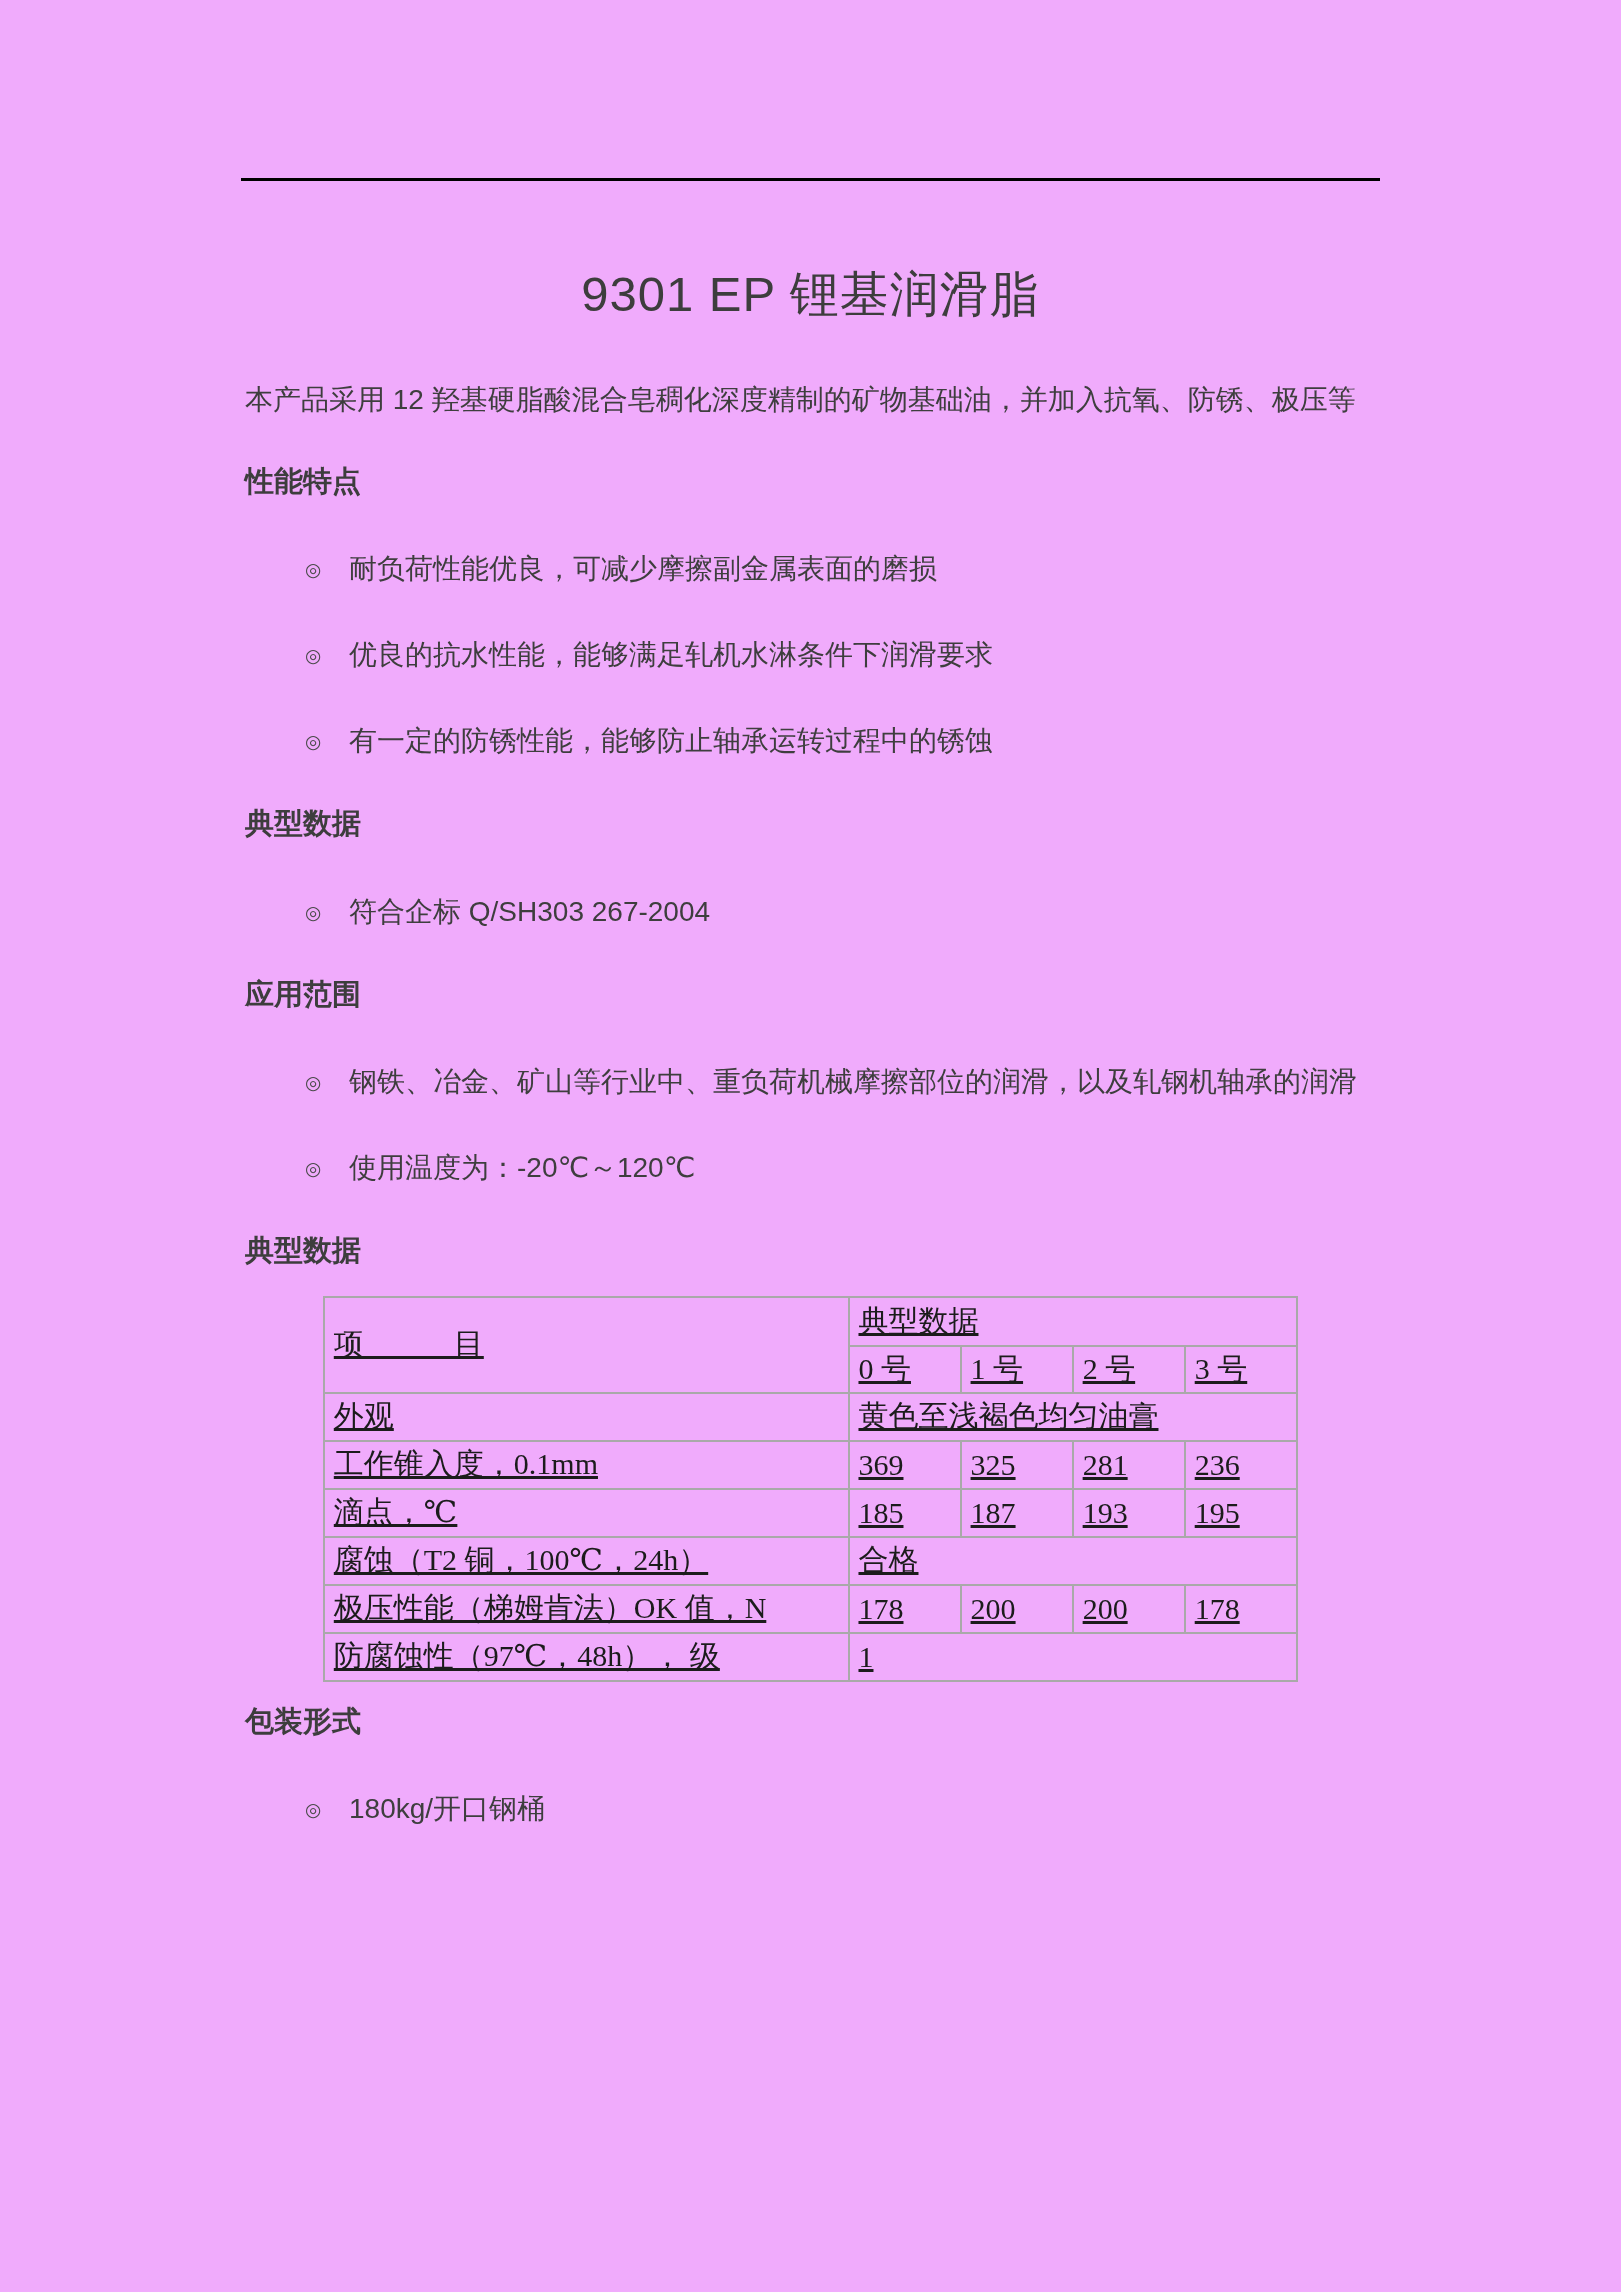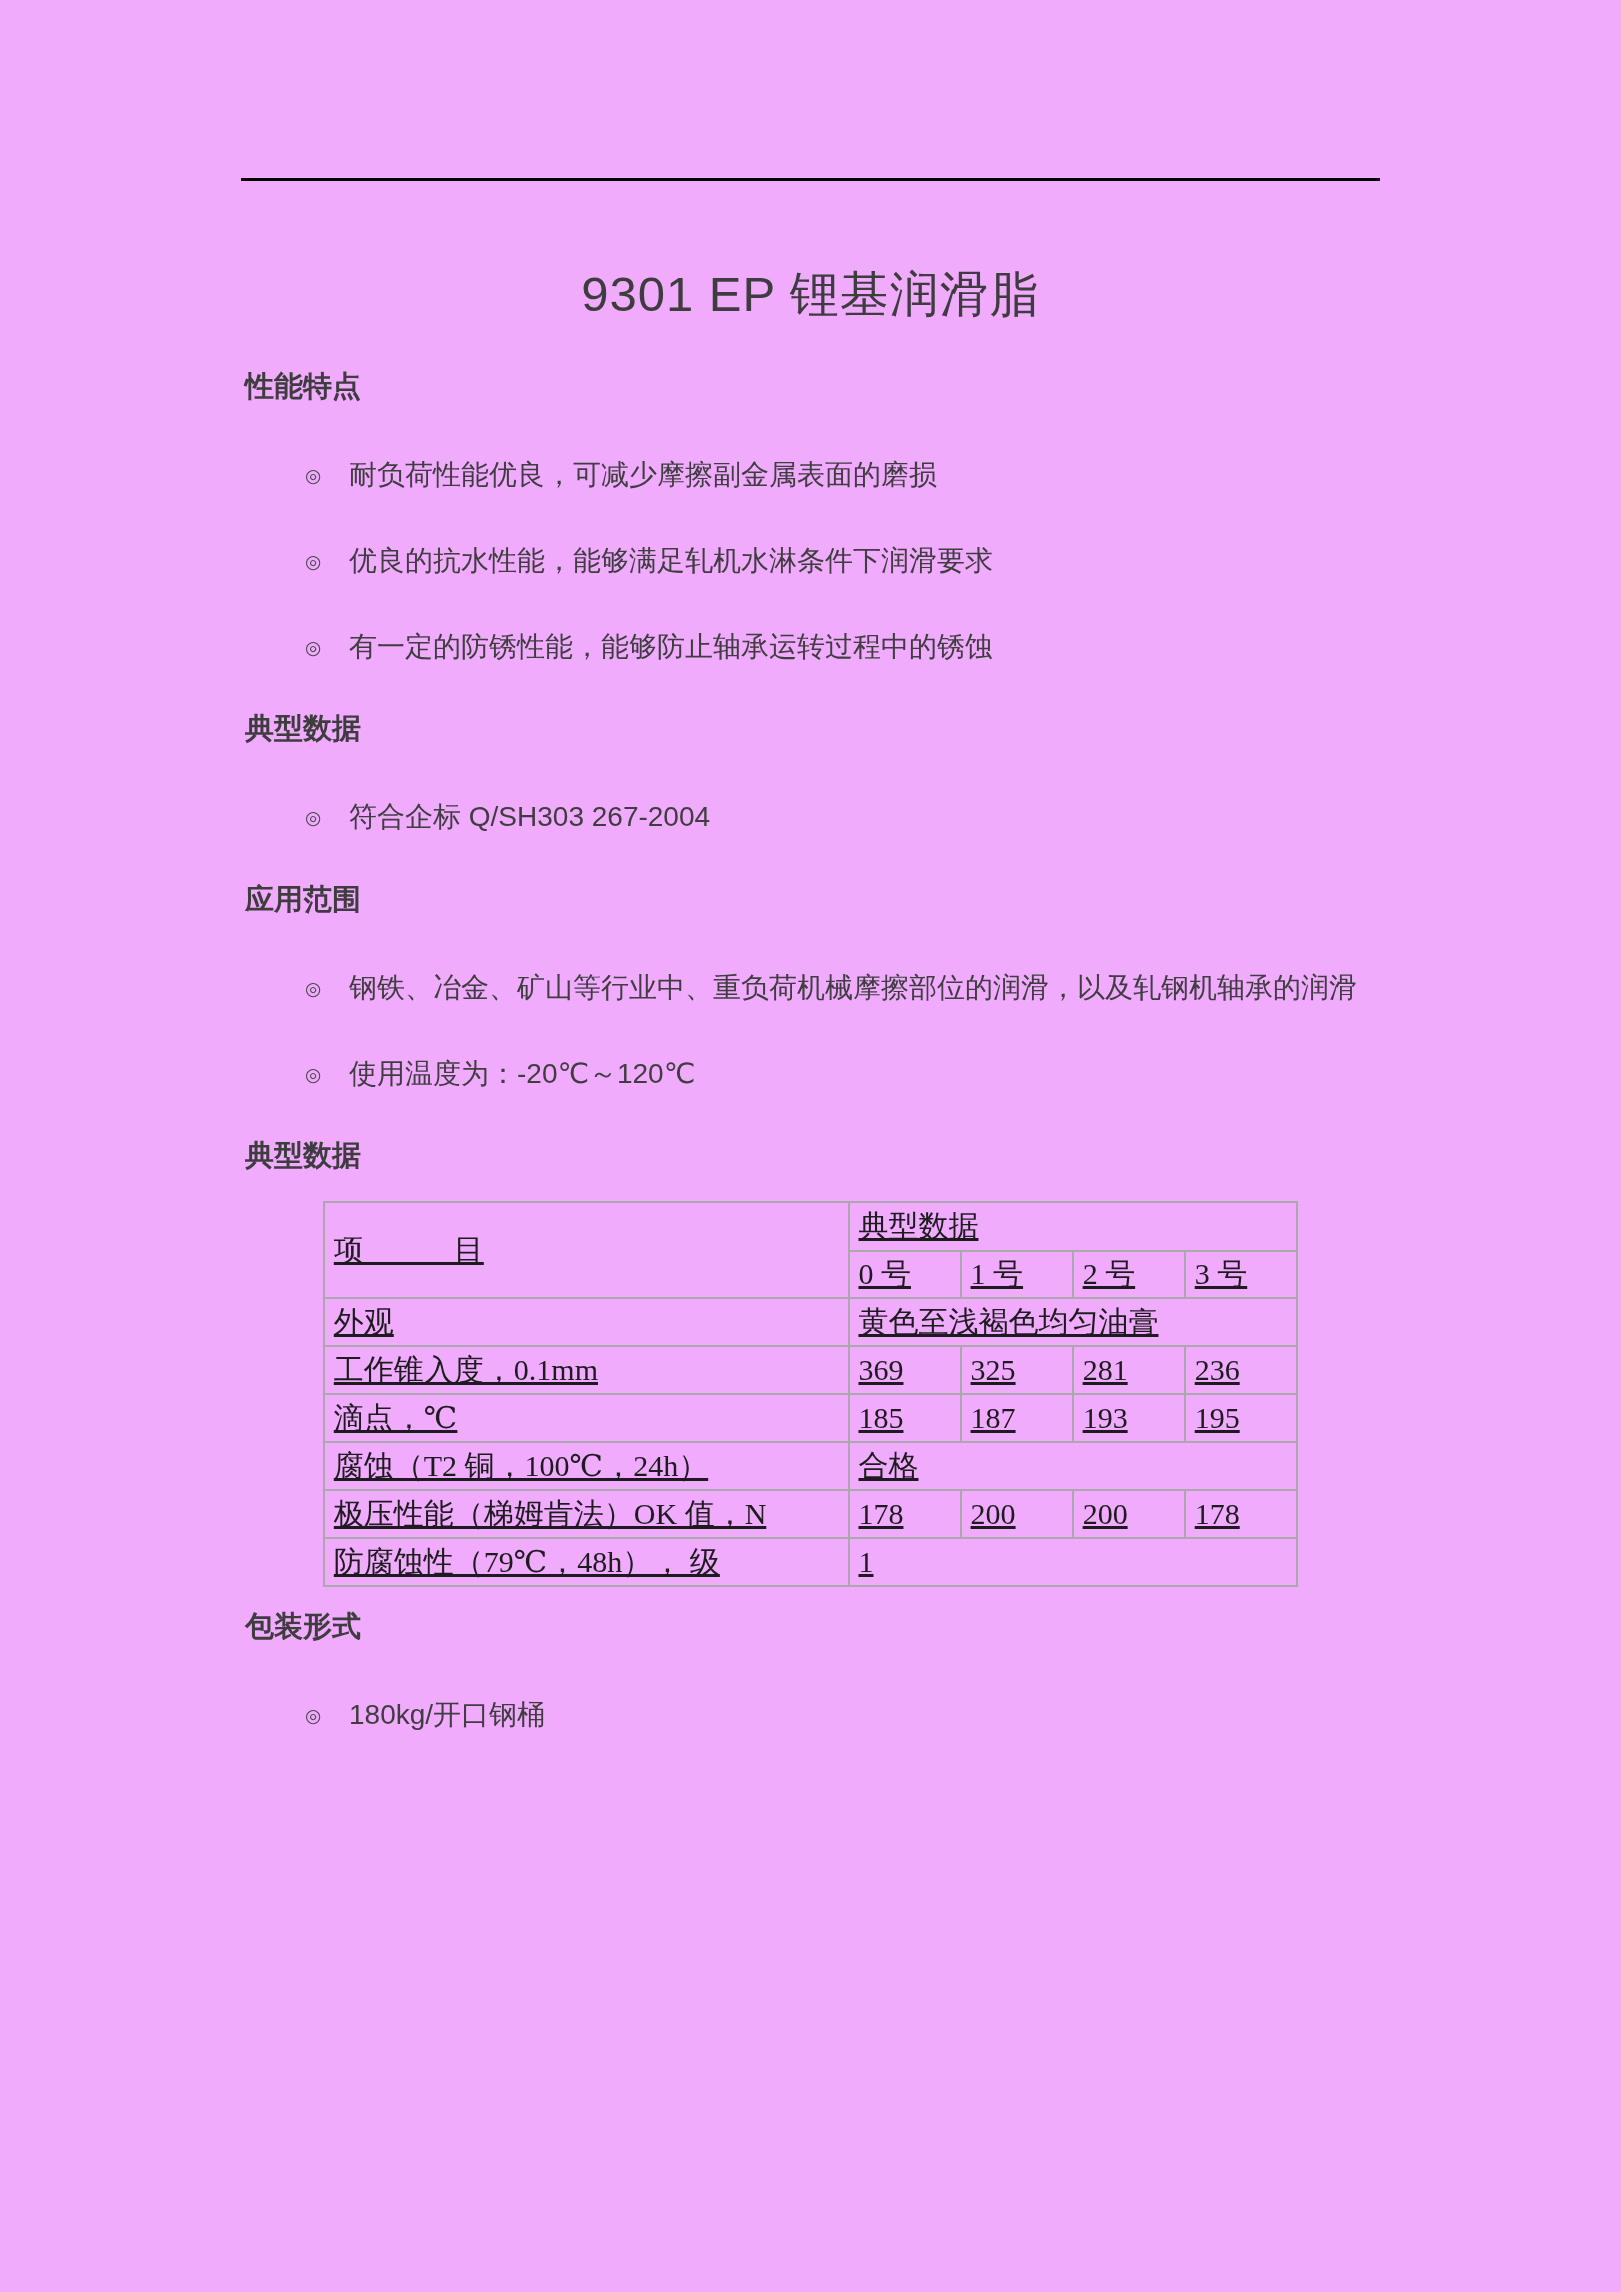--- a/index.html
+++ b/index.html
@@ -82,20 +82,21 @@
 </head>
 <body>
 
 <div class="page">
 
   <div class="top-rule"></div>
 
   <h1 class="doc-title">9301 EP 锂基润滑脂</h1>
 
   <div class="intro">
+    <div class="line">本产品采用 12 羟基硬脂酸混合皂稠化深度精制的矿物基础油，并加入抗氧、防锈、极压等</div>
   </div>
 
   <h2 class="sec">性能特点</h2>
   <ul class="bullets">
     <li><span class="bullet-marker">◎</span><span>耐负荷性能优良，可减少摩擦副金属表面的磨损</span></li>
     <li><span class="bullet-marker">◎</span><span>优良的抗水性能，能够满足轧机水淋条件下润滑要求</span></li>
     <li><span class="bullet-marker">◎</span><span>有一定的防锈性能，能够防止轴承运转过程中的锈蚀</span></li>
   </ul>
 
   <h2 class="sec">典型数据</h2>
@@ -146,21 +147,21 @@
       <td colspan="4">合格</td>
     </tr>
     <tr>
       <td class="c-item">极压性能（梯姆肯法）OK 值，N</td>
       <td class="c-g0">178</td>
       <td class="c-g1">200</td>
       <td class="c-g2">200</td>
       <td class="c-g3">178</td>
     </tr>
     <tr>
-      <td class="c-item">防腐蚀性（79℃，48h）， 级</td>
+      <td class="c-item">防腐蚀性（97℃，48h）， 级</td>
       <td colspan="4">1</td>
     </tr>
   </tbody>
     </table>
 
   <h2 class="sec">包装形式</h2>
   <ul class="bullets">
     <li><span class="bullet-marker">◎</span><span>180kg/开口钢桶</span></li>
   </ul>
 

